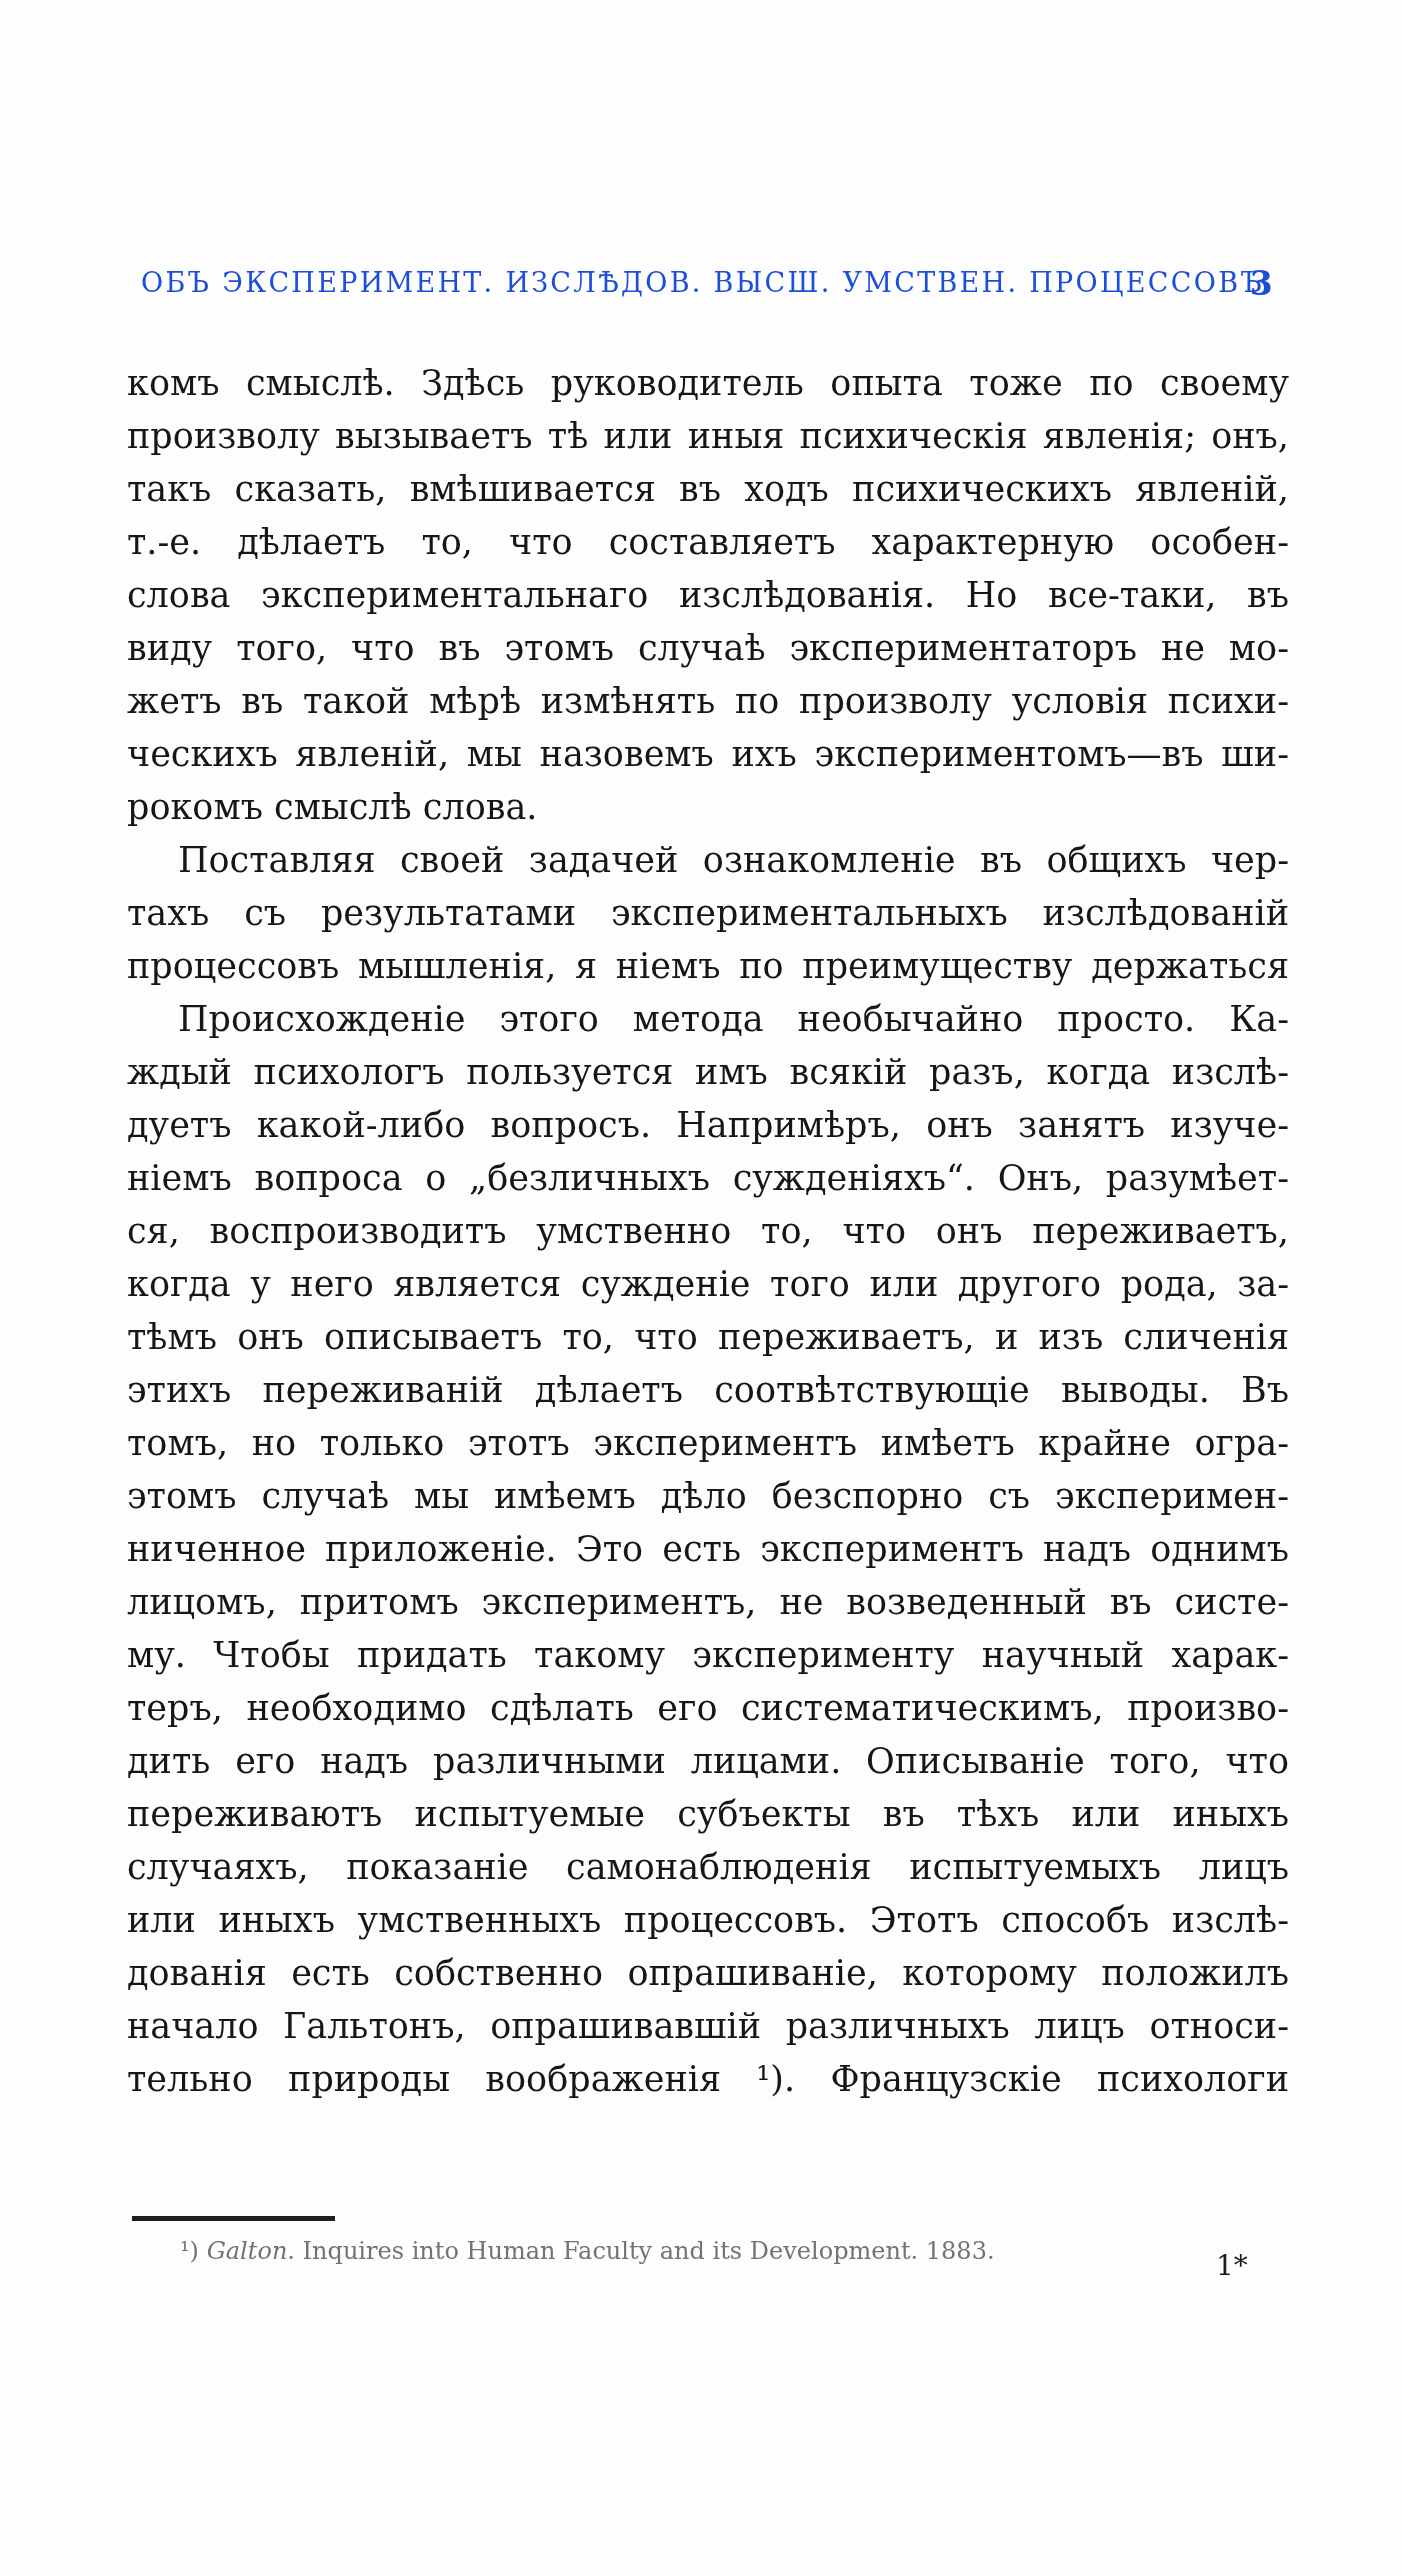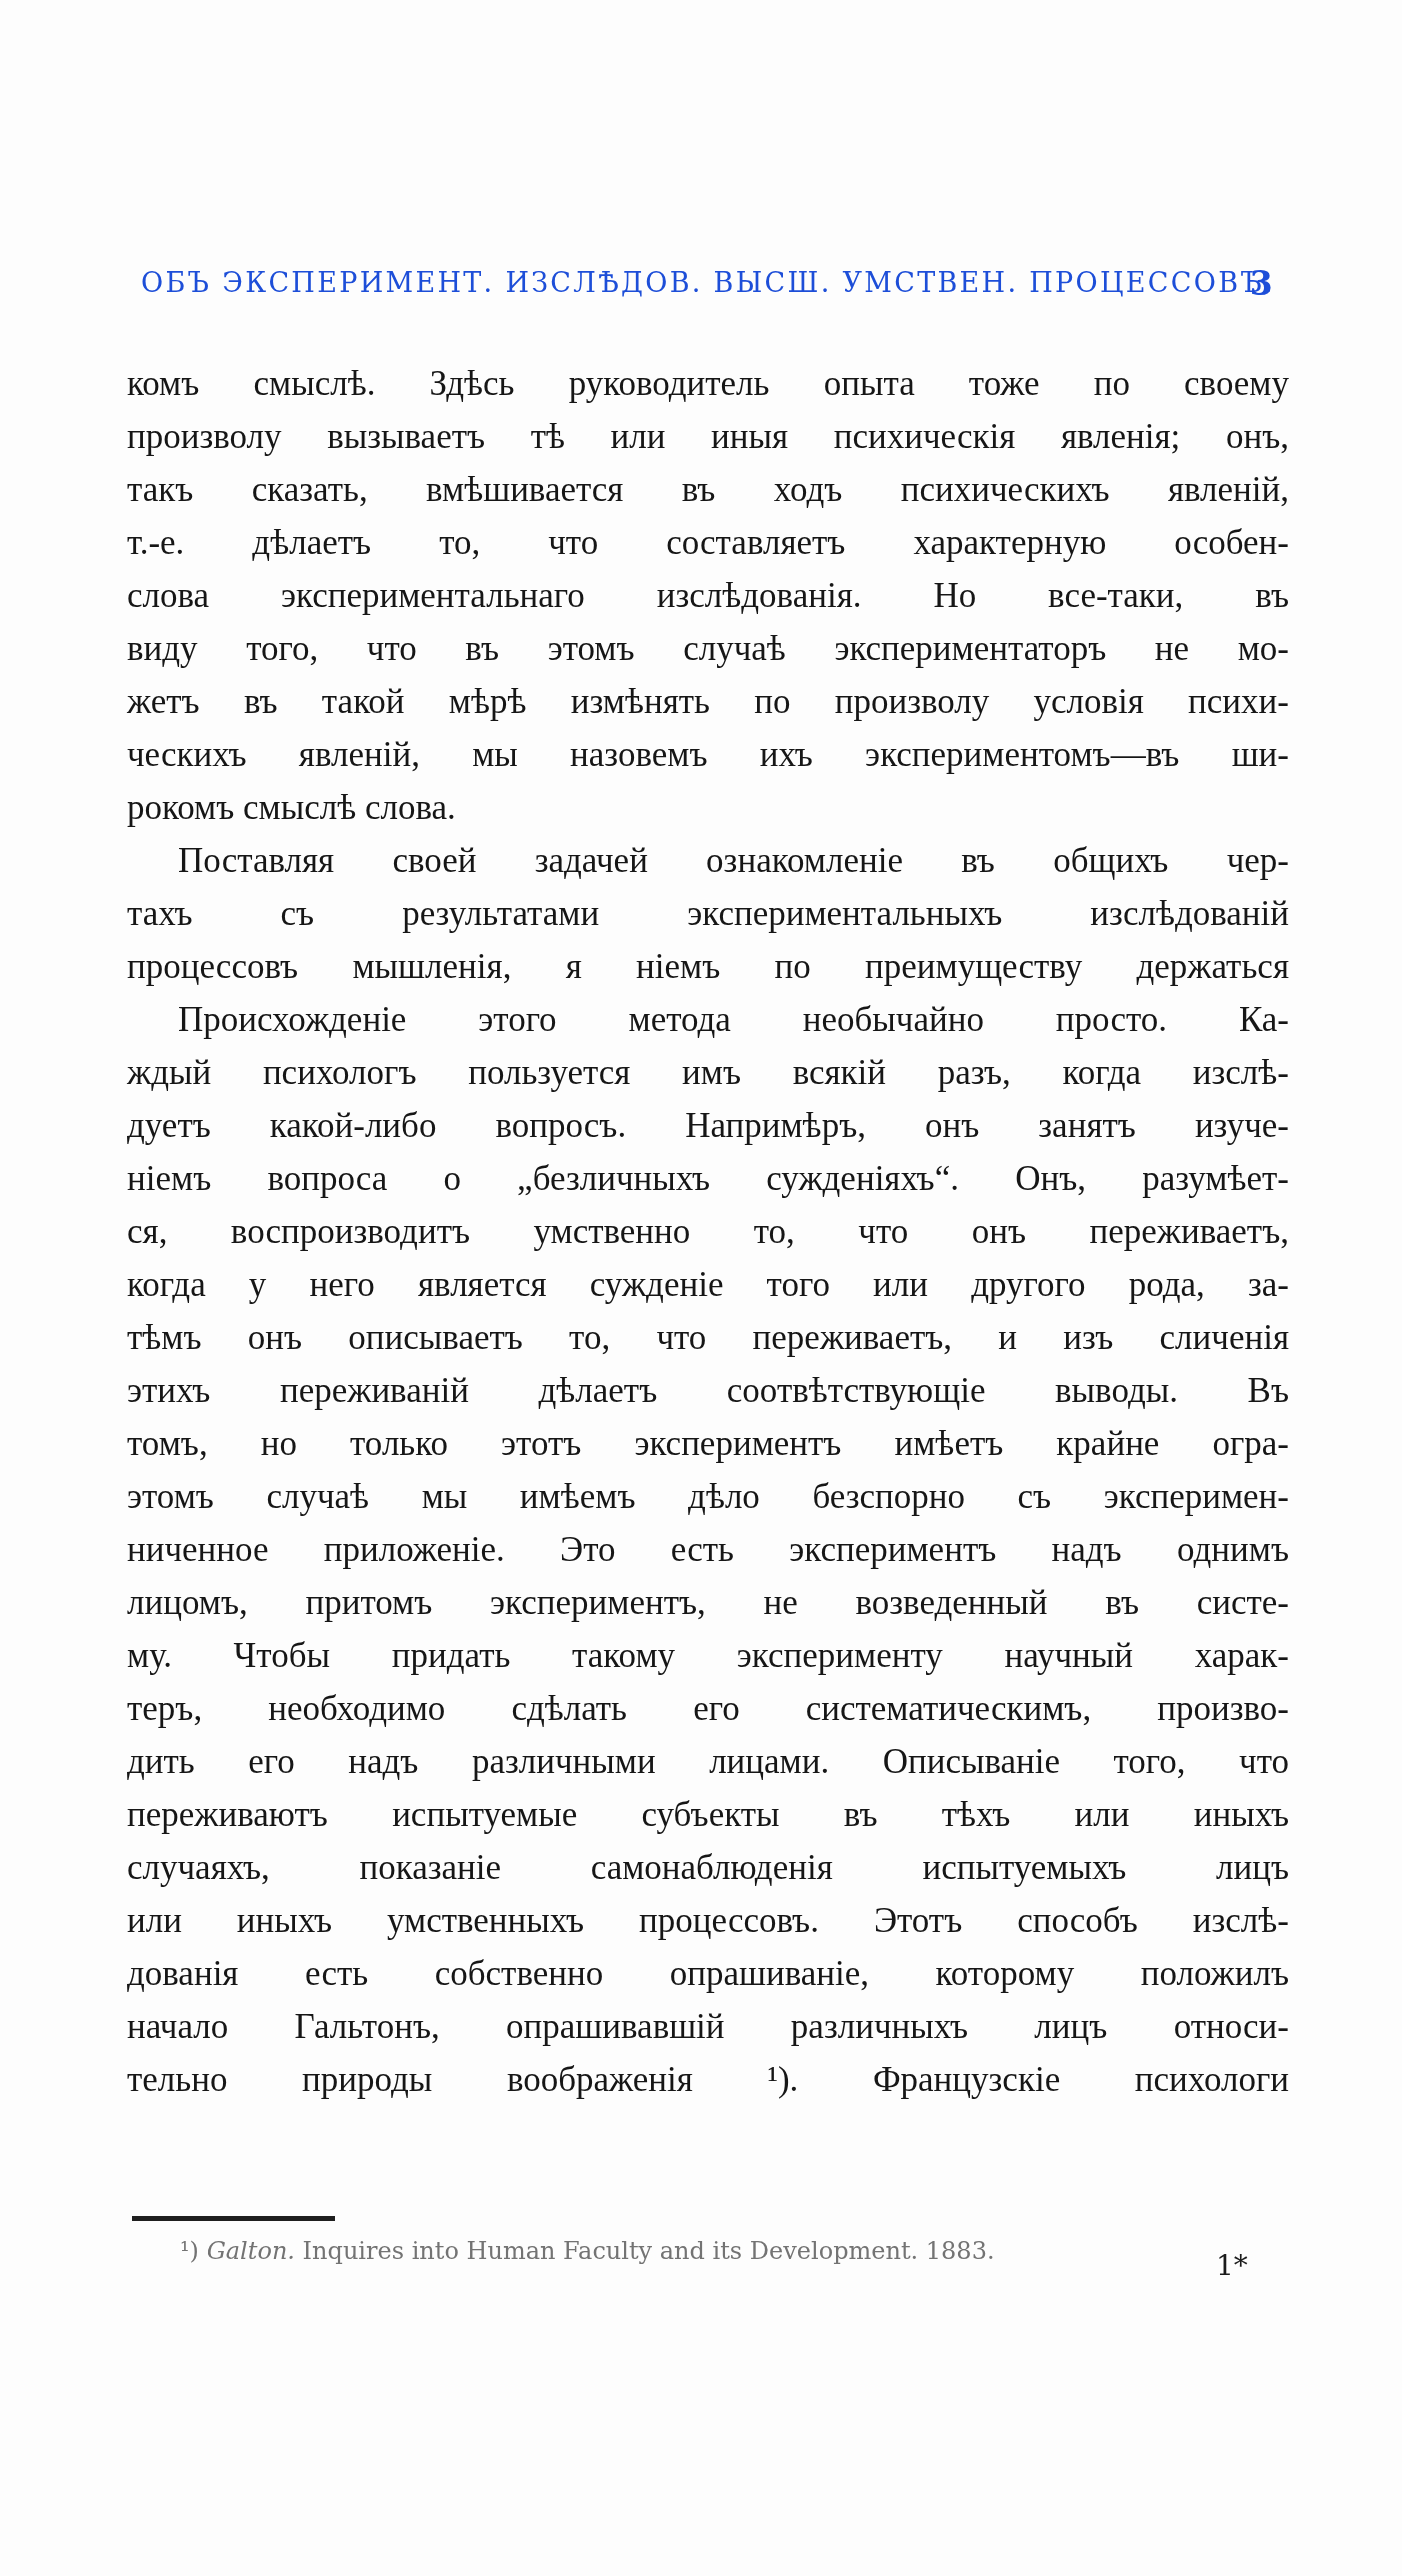--- a/index.html
+++ b/index.html
@@ -41,21 +41,20 @@
     top: 357px;
     left: 127px;
     width: 1162px;
     font-size: 35px;
     line-height: 53px;
     color: #161616;
   }
   .line {
     white-space: nowrap;
     text-align: left;
-    font-family: Liberation Serif, serif;
   }
   .line.just {
     white-space: normal;
     text-align: justify;
     text-align-last: justify;
   }
   .line.indent.just { text-indent: 51px; }
   .line.indent:not(.just) { padding-left: 51px; }
   .it { font-style: italic; }
   .footnote-rule {

